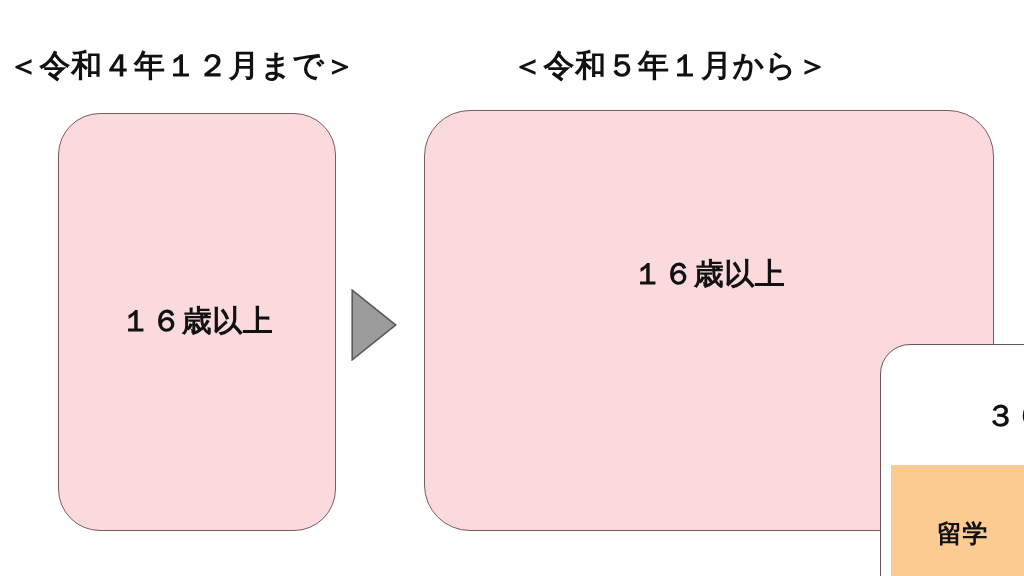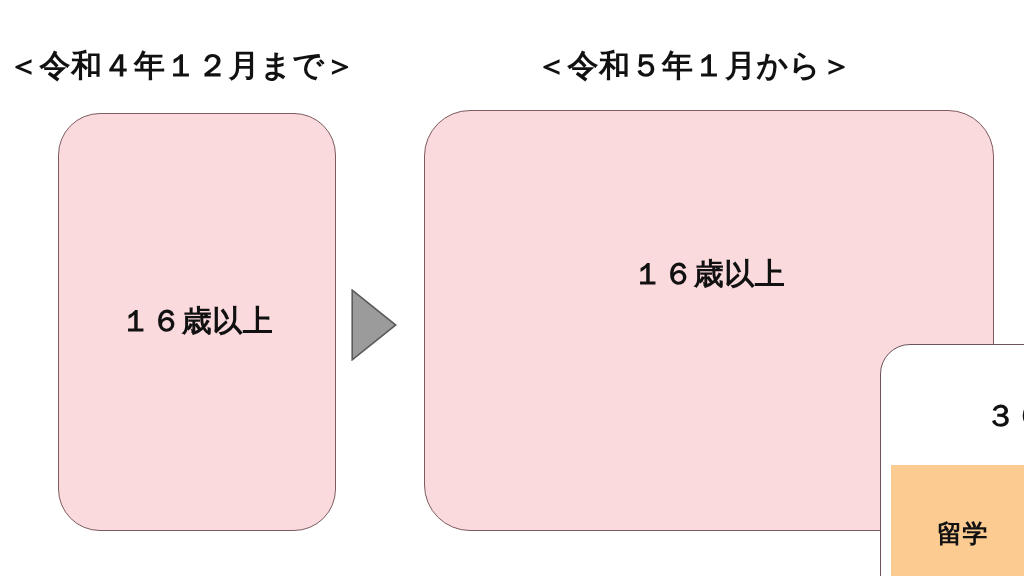--- a/index.html
+++ b/index.html
@@ -34,21 +34,21 @@
     letter-spacing: 0.5px;
     color: #111111;
     white-space: nowrap;
     line-height: 1;
   }
   #heading-before {
     left: 8px;
     top: 50px;
   }
   #heading-after {
-    left: 536px;
+    left: 512px;
     top: 50px;
   }
 
   
   #panel-before {
     position: absolute;
     left: 58px;
     top: 113px;
     width: 278px;
     height: 418px;

